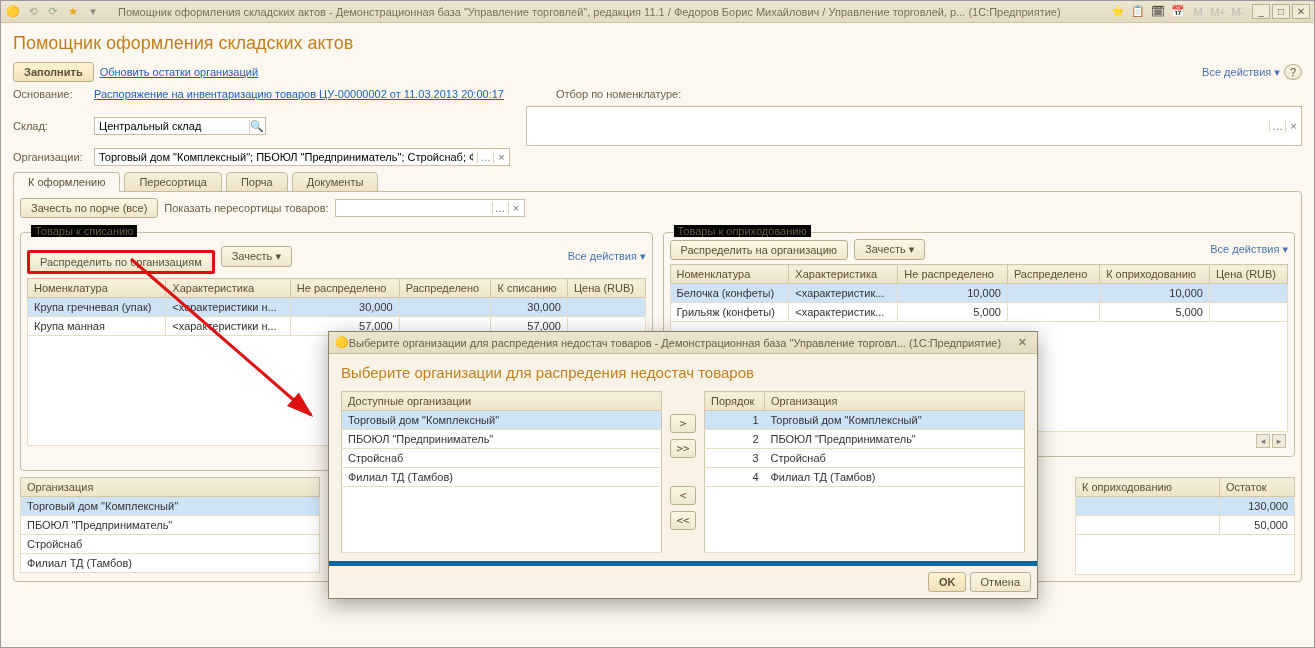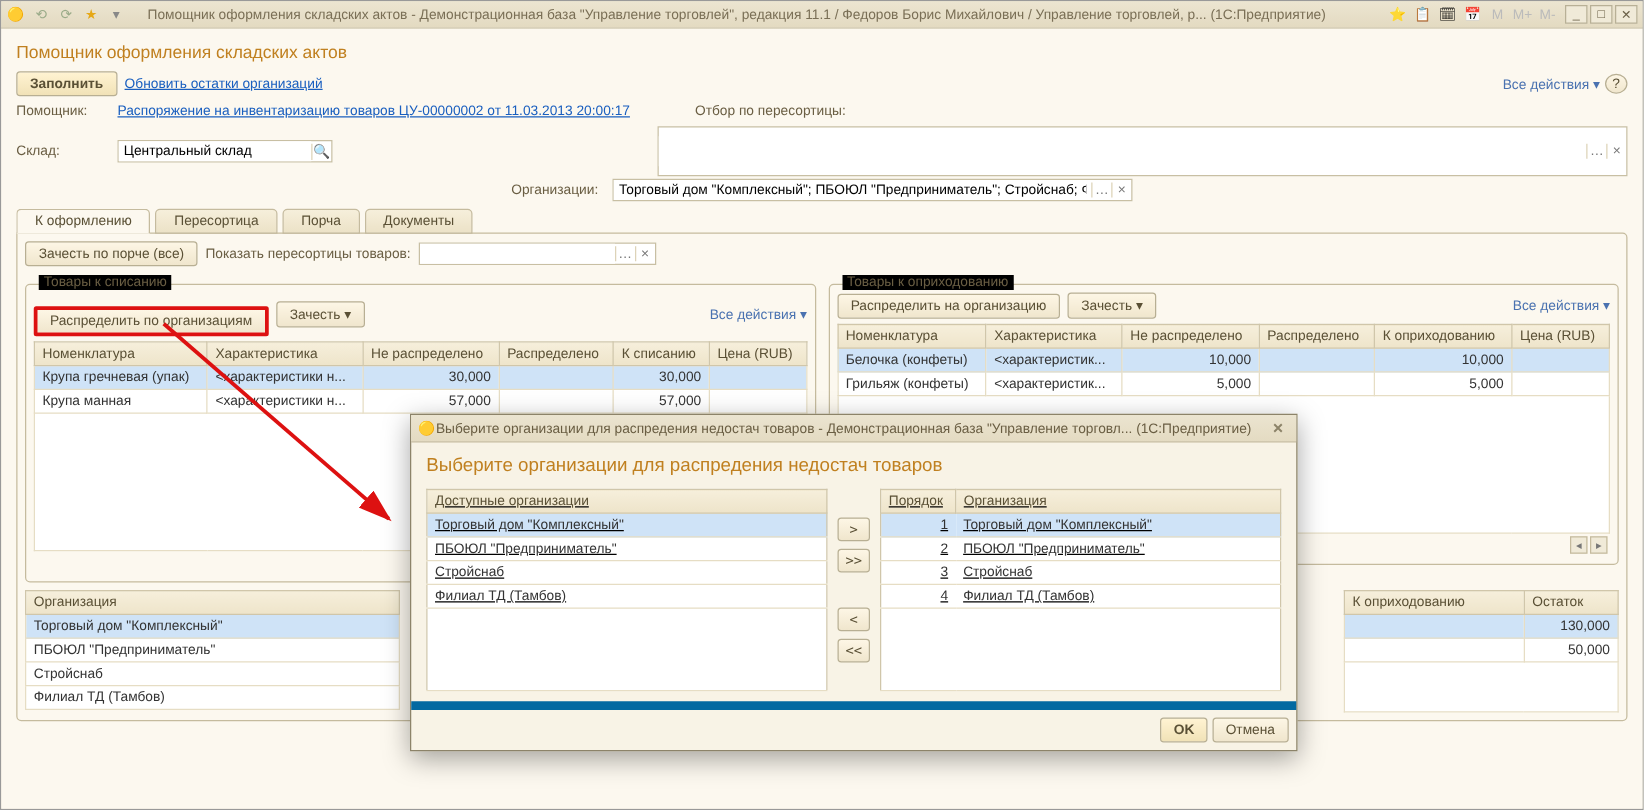--- a/index.html
+++ b/index.html
@@ -3,21 +3,21 @@
 <meta charset="utf-8">
 <style>
   * { box-sizing: border-box; margin: 0; padding: 0; font-family: Arial, sans-serif; font-size: 11px; }
   body { background: #f8f3e6; overflow: hidden; user-select: none; }
   .window { width: 1315px; height: 648px; background: linear-gradient(#ebe4d0,#e5dcc5); position: relative; border: 1px solid #999; }
   .titlebar { height: 22px; background: linear-gradient(#ece5d1,#e3dac1); display:flex; align-items:center; padding:0 4px; border-bottom:1px solid #ccc4ab; }
   .tb-txt { color:#7a6f56; flex:1; white-space:nowrap; overflow:hidden; text-overflow:ellipsis; margin-left:17px;}
   .tb-ctrls { display:flex; gap:2px; }
   .tb-ctrls span { width:18px;height:15px; border:1px solid #b8b096; background:#f0ead8; display:inline-flex;align-items:center;justify-content:center; color:#6b6148; font-size:10px; }
   .content { position:absolute; top:22px; left:0; right:0; bottom:0; background:#fcf8ef; padding:10px 12px; }
-  h1.page-title { color:#c08020; font-size:14px; font-weight:normal; margin-bottom:8px; }
+  h1.page-title { color:#c08020; font-size:18px; font-weight:normal; margin-bottom:8px; }
   .row { display:flex; align-items:center; margin-bottom:6px; gap:6px; }
   .btn { background:linear-gradient(#fdf6e5,#f0e6cd); border:1px solid #b8af93; border-radius:3px; padding:3px 10px; color:#5a5035; cursor:pointer; }
   .btn.bold { font-weight:bold; background:linear-gradient(#fff3d2,#f1e2b7); }
   .link { color:#1a5fbf; text-decoration:underline; cursor:pointer; }
   .lbl { color:#6a5e43; }
   .field-wrap { display:flex; align-items:center; border:1px solid #c8bfa3; background:#fff; flex:1; }
   .field-wrap input { border:none; flex:1; padding:2px 4px; outline:none; }
   .field-wrap .mini { width:16px; text-align:center; color:#777; border-left:1px solid #ddd3b8; cursor:pointer; }
   .tabs { display:flex; gap:4px; margin-top:4px; }
   .tab { padding:3px 14px; border:1px solid #c5bb9e; border-top-left-radius:4px; border-top-right-radius:4px; background:linear-gradient(#f6efdb,#ece2c7); color:#5a5035; cursor:pointer; margin-bottom:-1px;text-align:center; }
@@ -37,25 +37,25 @@
   .muted { color:#aaa69b; }
   .red-box { border:3px solid #d11; border-radius:2px;margin-top:11px; }
   
   .dialog { position:absolute; left:327px; top:330px; width:710px; background:#f8f3e6; border:1px solid #8c8369; box-shadow:0 6px 20px rgba(0,0,0,.35); }
   .dlg-title { background:linear-gradient(#ebe4d0,#e4dbc2); padding:4px 6px; display:flex; align-items:center; border-bottom:1px solid #c5bb9e;}
   .dlg-title span.txt { flex:1; color:#6a5e43; white-space:nowrap; overflow:hidden; text-overflow:ellipsis;}
   .dlg-title .close { cursor:pointer; color:#8c8369; font-weight:bold; padding:0 4px;}
   .dlg-body { padding:10px 12px 8px; }
   .dlg-body h2 { color:#c08020; font-size:15px; font-weight:normal; margin-bottom:10px;}
   .picker { display:flex; gap:8px; }
-  .pick-col { flex:1;text-decoration:underline; }
+  .pick-col { flex:1; }
   .pick-col table.grid { height:160px; }
   .pick-btns { display:flex; flex-direction:column; gap:6px; justify-content:center; }
   .pick-btns .btn { width:26px; padding:2px 0; text-align:center; font-family:monospace; }
-  .dlg-foot { padding:6px; text-align:right; border-top:7px solid #0369a1; }
+  .dlg-foot { padding:6px; text-align:right; border-top:5px solid #0369a1; }
   
   svg.arrow { position:absolute; left:100px; top:244px; pointer-events:none; }
   
   .hdr-actions { display:flex; align-items:center; gap:4px; color:#4a72b0; }
   
   .bot-grid-area { display:flex; gap:10px; margin-top:6px;}
   .bot-grid-area .col { flex:1; }
   
   .tb-chrome { display:flex; align-items:center; gap:4px; }
   .tb-chrome span { width:16px;height:16px;display:inline-flex;align-items:center;justify-content:center; }
@@ -102,41 +102,41 @@
       <button class="btn bold">Заполнить</button>
       <a class="link">Обновить остатки организаций</a>
       <div style="flex:1"></div>
       <div class="hdr-actions">
         <span><span>Все действия</span> ▾</span>
         <span class="btn" style="padding:1px 5px;border-radius:50%;">?</span>
       </div>
     </div>
 
     <div class="row">
-      <div class="lbl" style="width:75px">Помощник:</div>
+      <div class="lbl" style="width:75px">Основание:</div>
       <a class="link">Распоряжение на инвентаризацию товаров ЦУ-00000002 от 11.03.2013 20:00:17</a>
       <div style="width:40px"></div>
-      <div class="lbl">Отбор по пересортицы:</div>
+      <div class="lbl">Отбор по номенклатуре:</div>
     </div>
 
     <div class="row">
       <div class="lbl" style="width:75px">Склад:</div>
       <div class="field-wrap" style="width:172px;flex:none;">
         <input value="Центральный склад" style="">
         <span class="mini">🔍</span>
       </div>
       <div style="width:248px"></div>
       <div class="field-wrap" style="height:40px;">
         <textarea style="border: none; flex: 1 1 0%; resize: none; outline: none;"></textarea>
         <span class="mini">…</span>
         <span class="mini">×</span>
       </div>
     </div>
 
-    <div class="row" style="margin-top:-4px;justify-content:center;">
+    <div class="row" style="margin-top:-4px;">
       <div class="lbl" style="width:75px">Организации:</div>
       <div class="field-wrap" style="width:416px;flex:none;">
         <input value="Торговый дом &quot;Комплексный&quot;; ПБОЮЛ &quot;Предприниматель&quot;; Стройснаб; Фи" style="">
         <span class="mini">…</span>
         <span class="mini">×</span>
       </div>
     </div>
 
     <div class="tabs">
       <div class="tab active">К оформлению</div>

